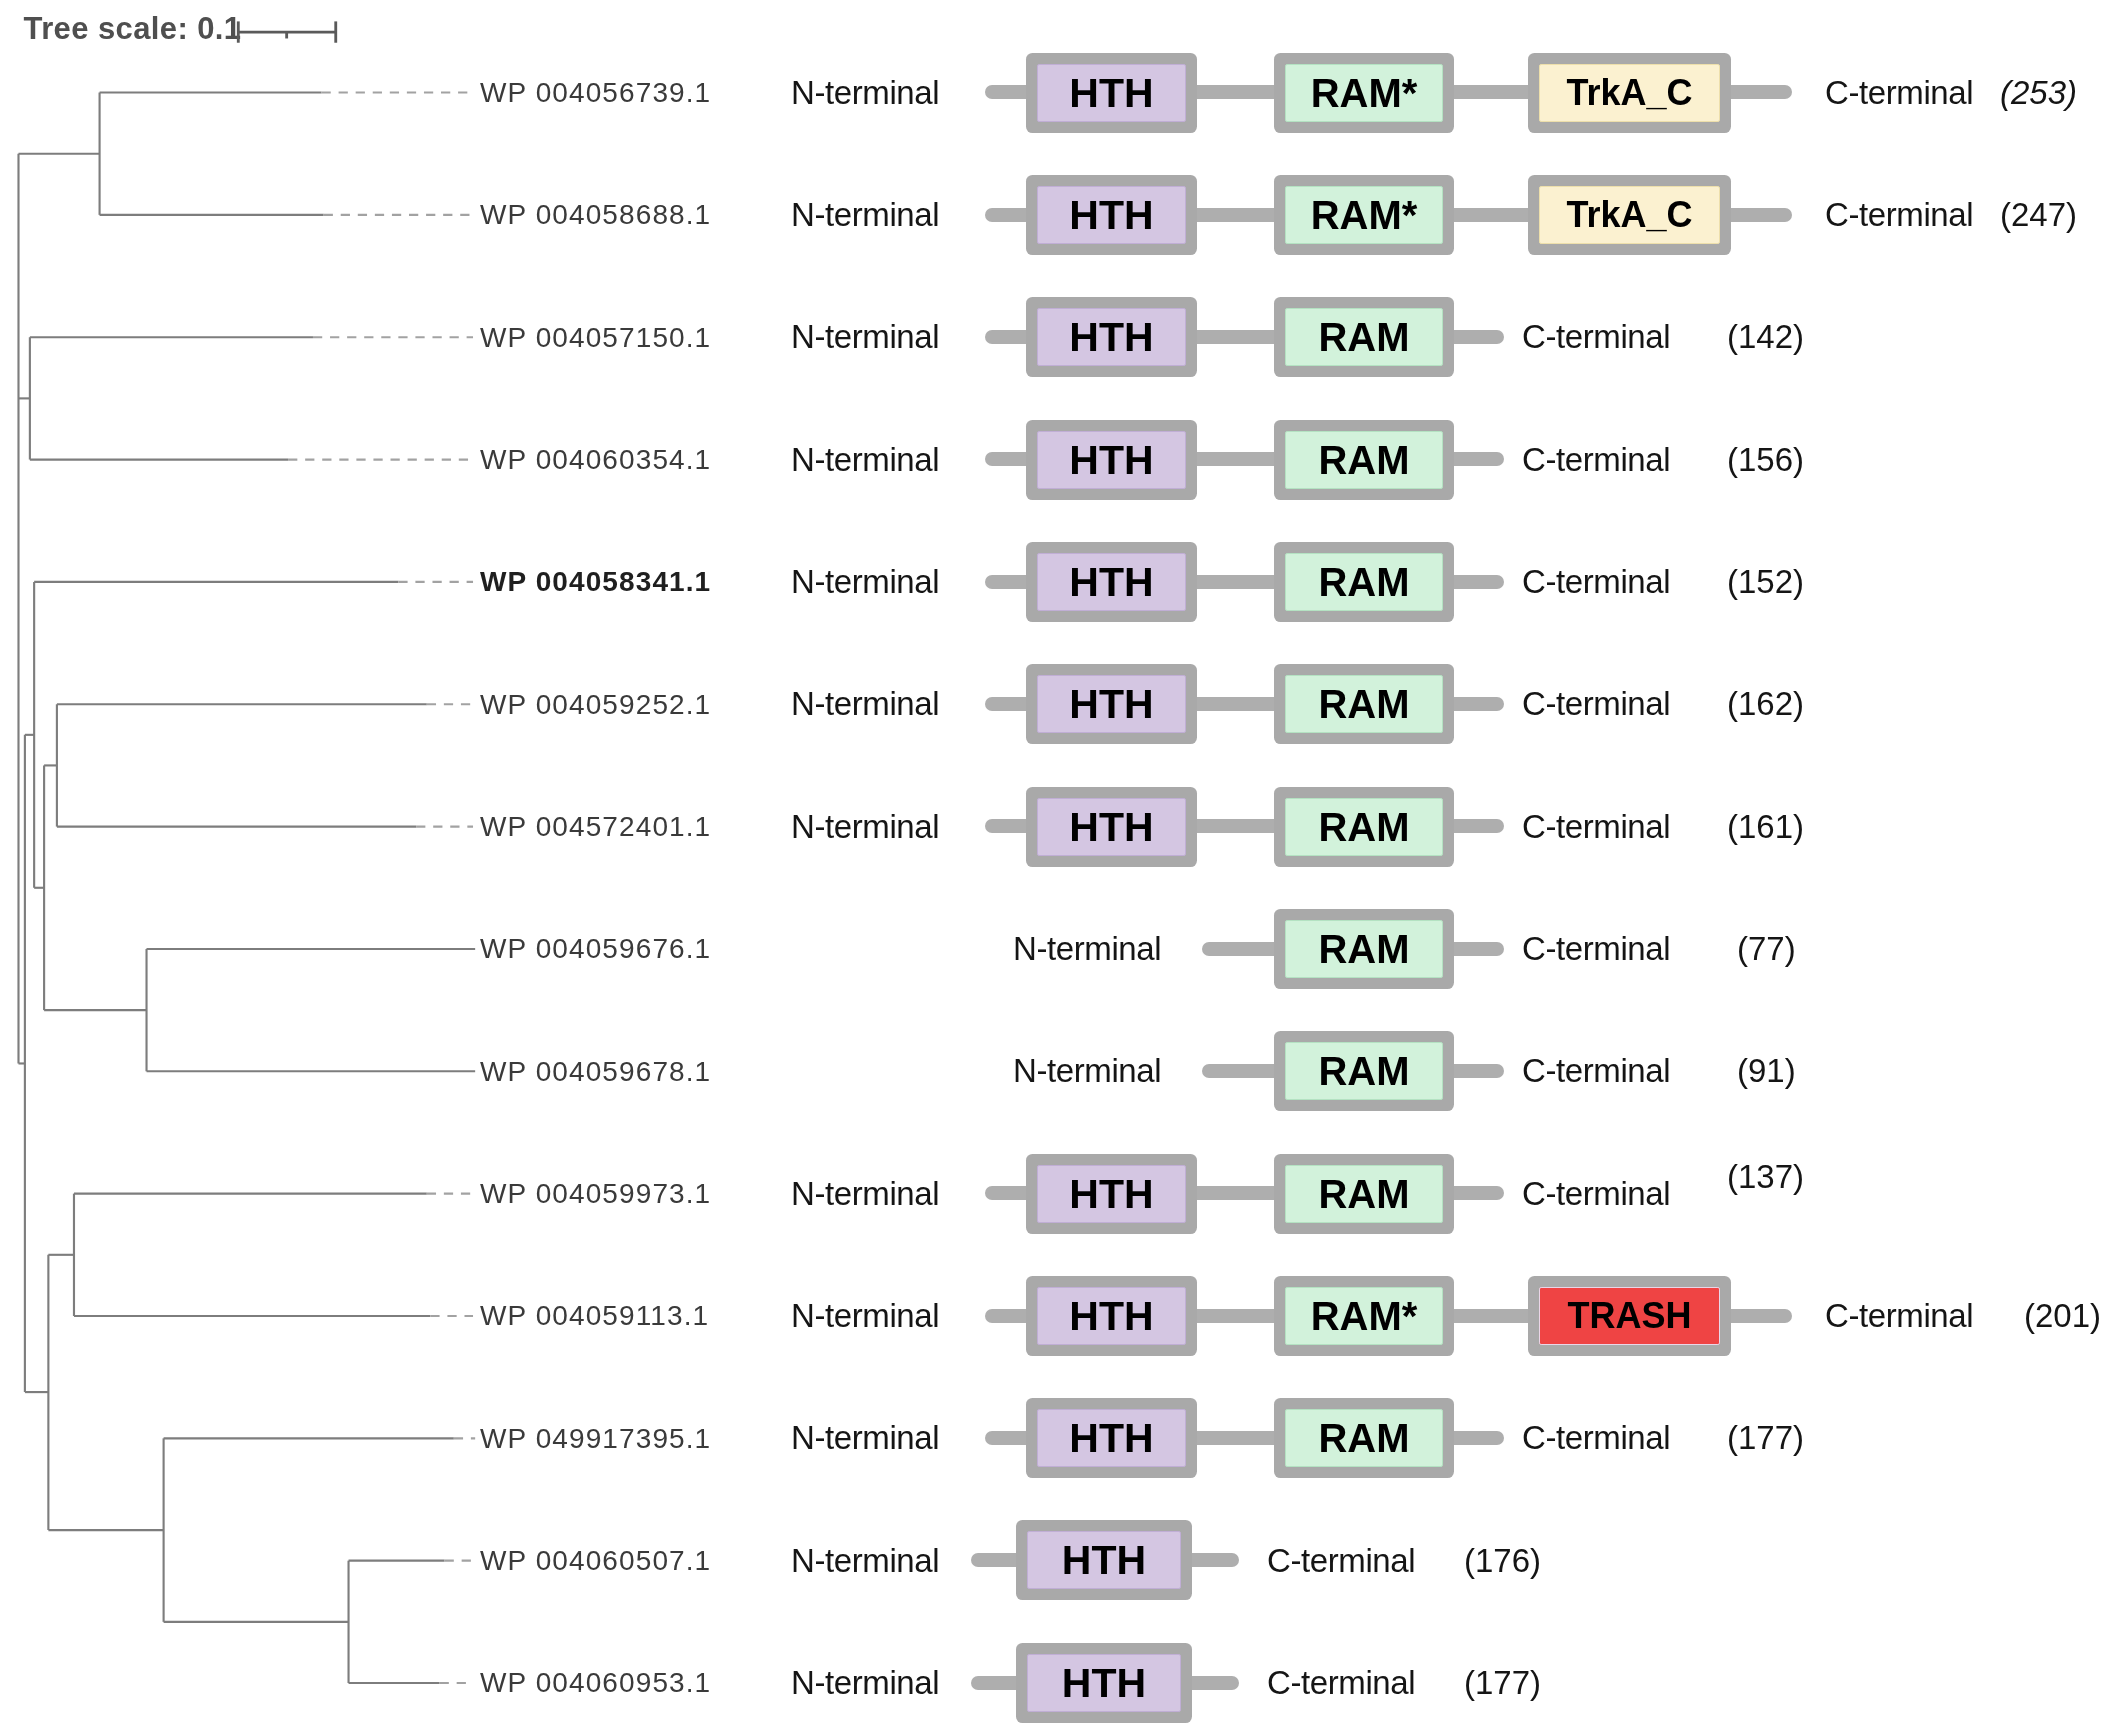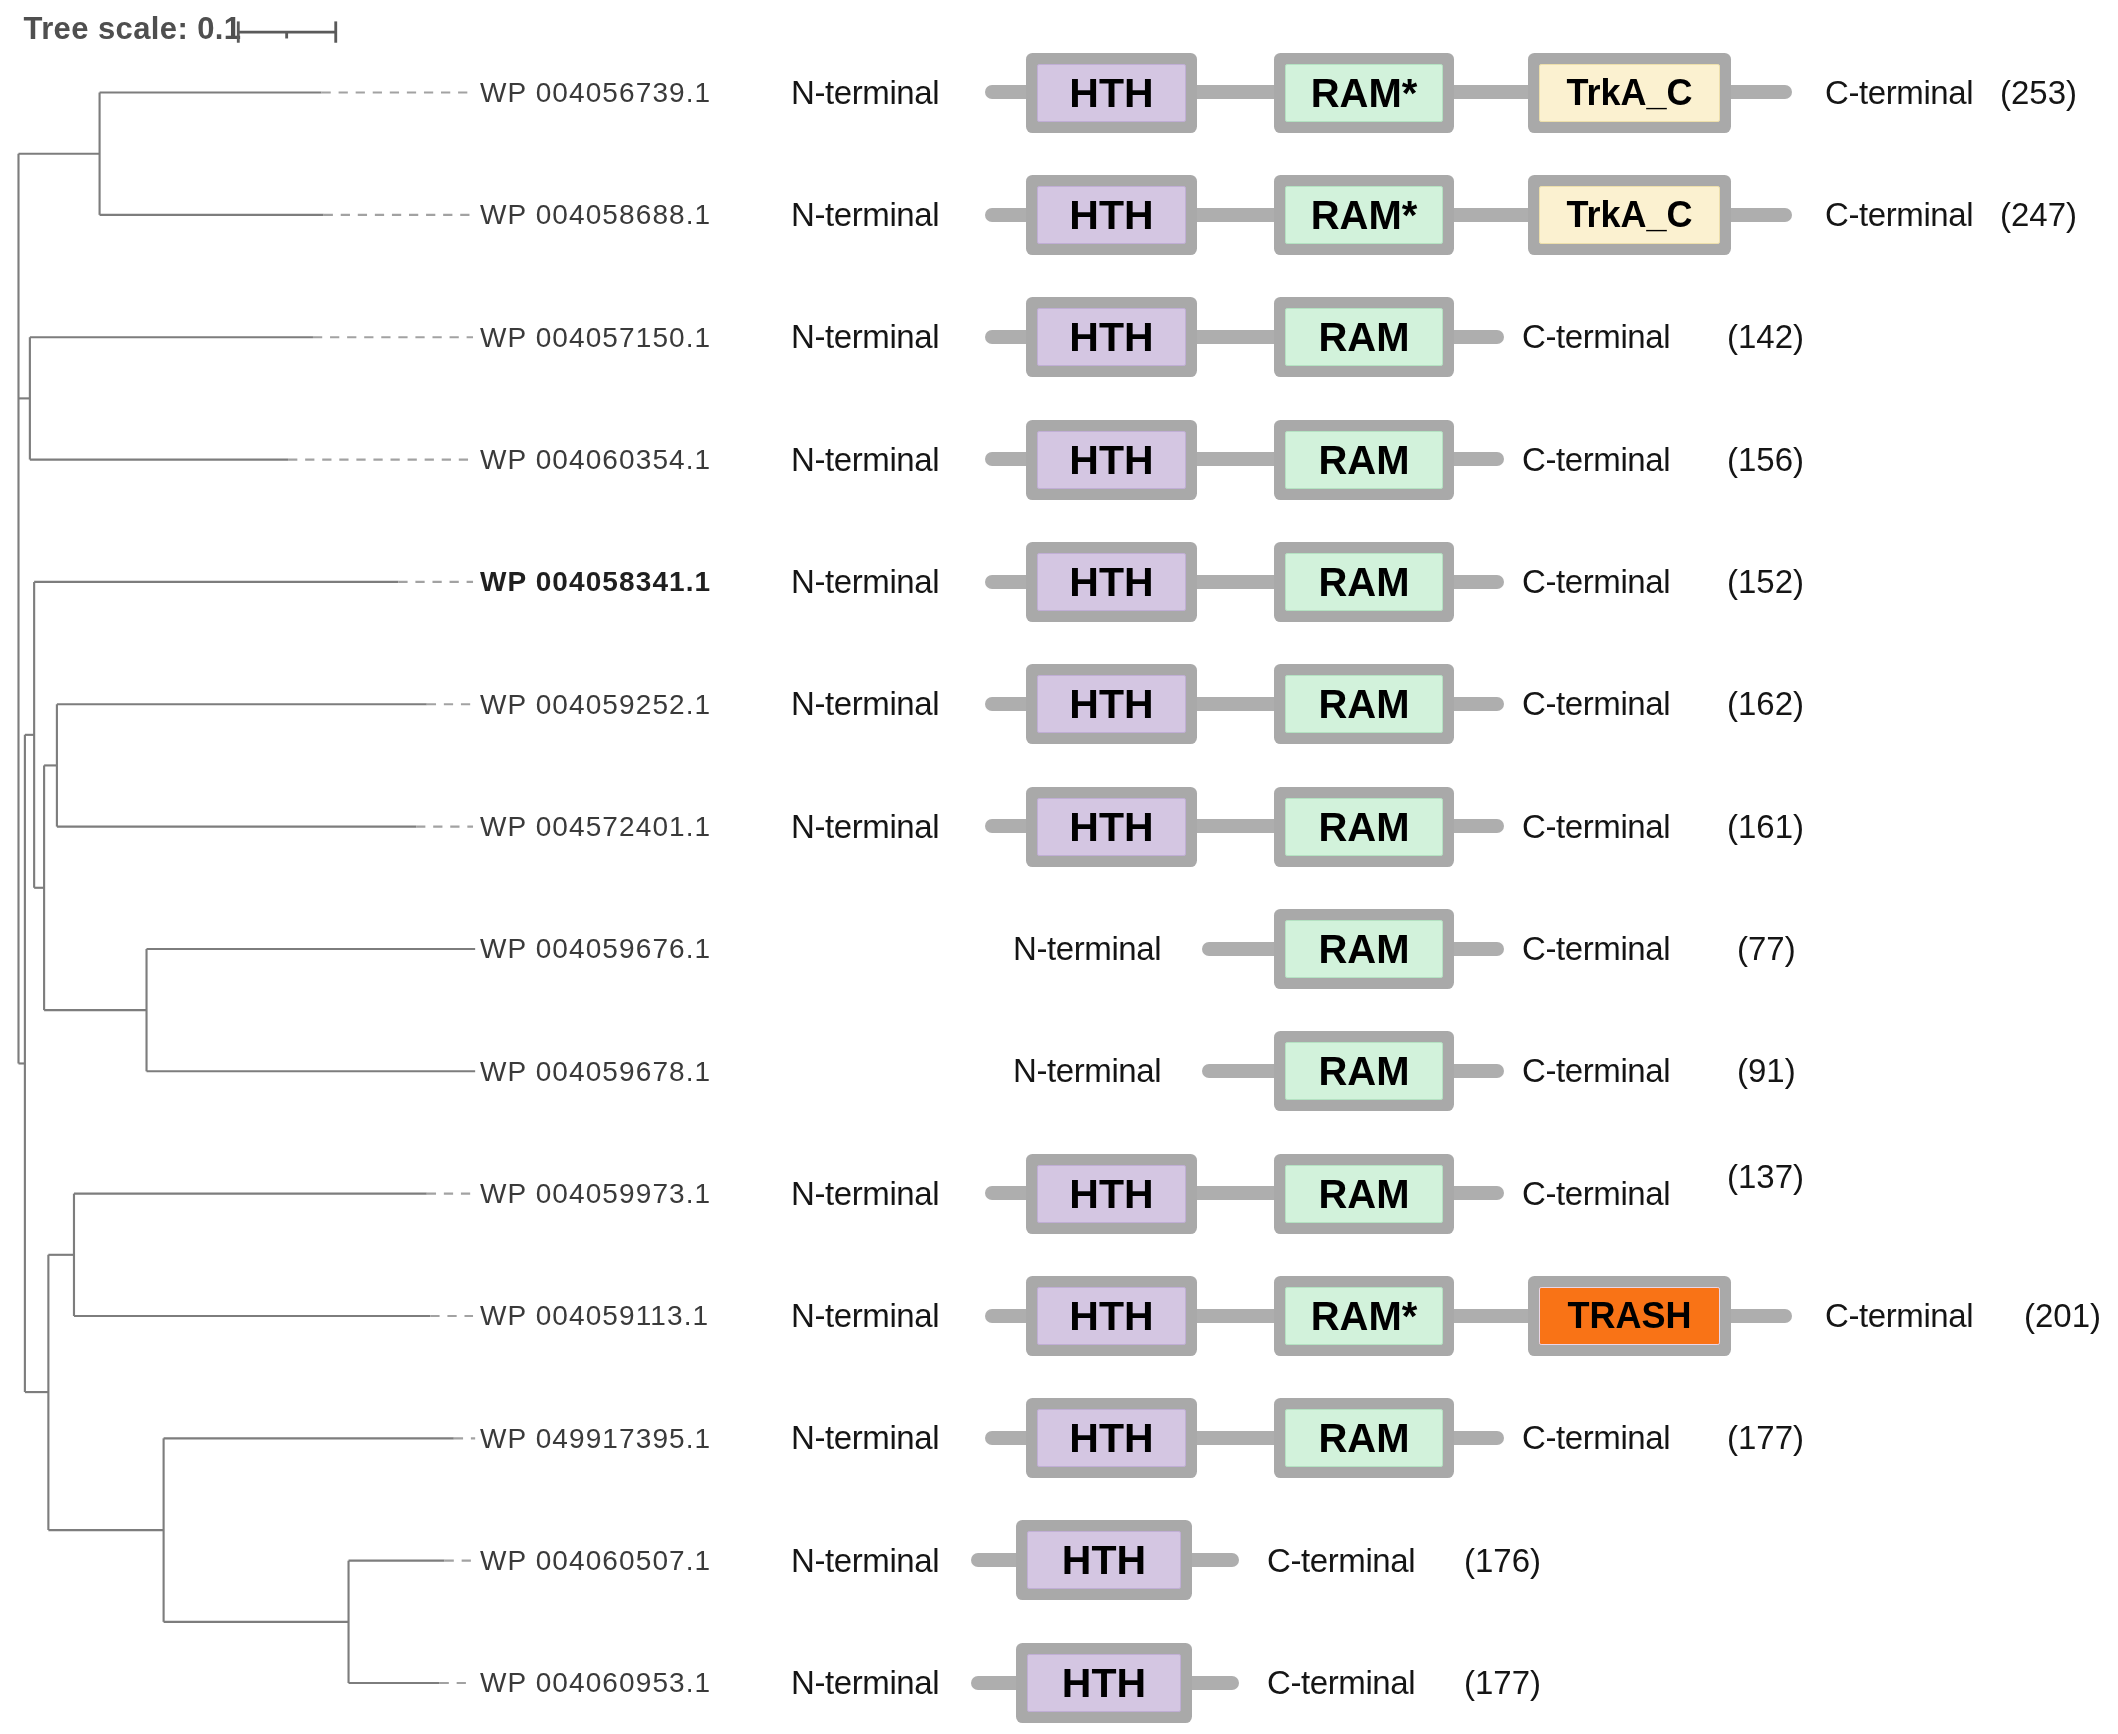--- a/index.html
+++ b/index.html
@@ -15,21 +15,21 @@
   .domain{position:absolute;height:80px;background:#a9a9a9;border-radius:6.4px;z-index:2;box-sizing:border-box;}
   .fill{position:absolute;left:10.7px;right:10.7px;top:11.4px;bottom:11.4px;border-radius:2.1px;
         display:flex;align-items:center;justify-content:center;box-sizing:border-box;}
   .fill span{font-weight:700;color:#000;white-space:nowrap;}
   .fill.hth{background:#d4c6e2;border:1.4px solid #c0aed5;}
   .fill.hth span{font-size:41px;}
   .fill.ram{background:#d2f2db;border:1.4px solid #b4e2c2;}
   .fill.ram span{font-size:40px;}
   .fill.trka_c{background:#fbf1d0;border:1.4px solid #eddfab;}
   .fill.trka_c span{font-size:36px;}
-  .fill.trash{background:#f97316;border:1.4px solid #ead6e8;justify-content:center;}
+  .fill.trash{background:#ef4444;border:1.4px solid #ead6e8;justify-content:center;}
   .fill.trash span{font-size:36px;}
 </style>
 </head>
 <body>
 
 <div id="canvas">
   <div class="title">Tree scale: 0.1</div>
   <svg id="tree-svg" viewBox="0 0 2979 2439">
       <line x1="26" y1="216" x2="140" y2="216" stroke="#7d7d7d" stroke-width="3"></line>
       <line x1="140" y1="130" x2="140" y2="302" stroke="#7d7d7d" stroke-width="3"></line>
@@ -98,21 +98,21 @@
         <div class="fill ram">
           <span>RAM*</span>
         </div>
       </div>
       <div class="domain" style="left: 1528px; width: 203px; top: 53px;">
         <div class="fill trka_c">
           <span>TrkA_C</span>
         </div>
       </div>
       <span class="term" style="left: 1825px; top: 70px;">C-terminal</span>
-      <span class="num" style="left: 2000px; top: 70px;">(253)</span>
+      <span class="num" style="left: 2000px; top: 70px; font-style: italic;">(253)</span>
       <span class="acc" style="left: 480px; top: 191px;">WP 004058688.1</span>
       <span class="term" style="left: 791px; top: 192px;">N-terminal</span>
       <div class="connector" style="left: 985px; width: 807px; top: 208px;"></div>
       <div class="domain" style="left: 1026px; width: 171px; top: 175px;">
         <div class="fill hth">
           <span>HTH</span>
         </div>
       </div>
       <div class="domain" style="left: 1274px; width: 180px; top: 175px;">
         <div class="fill ram">

